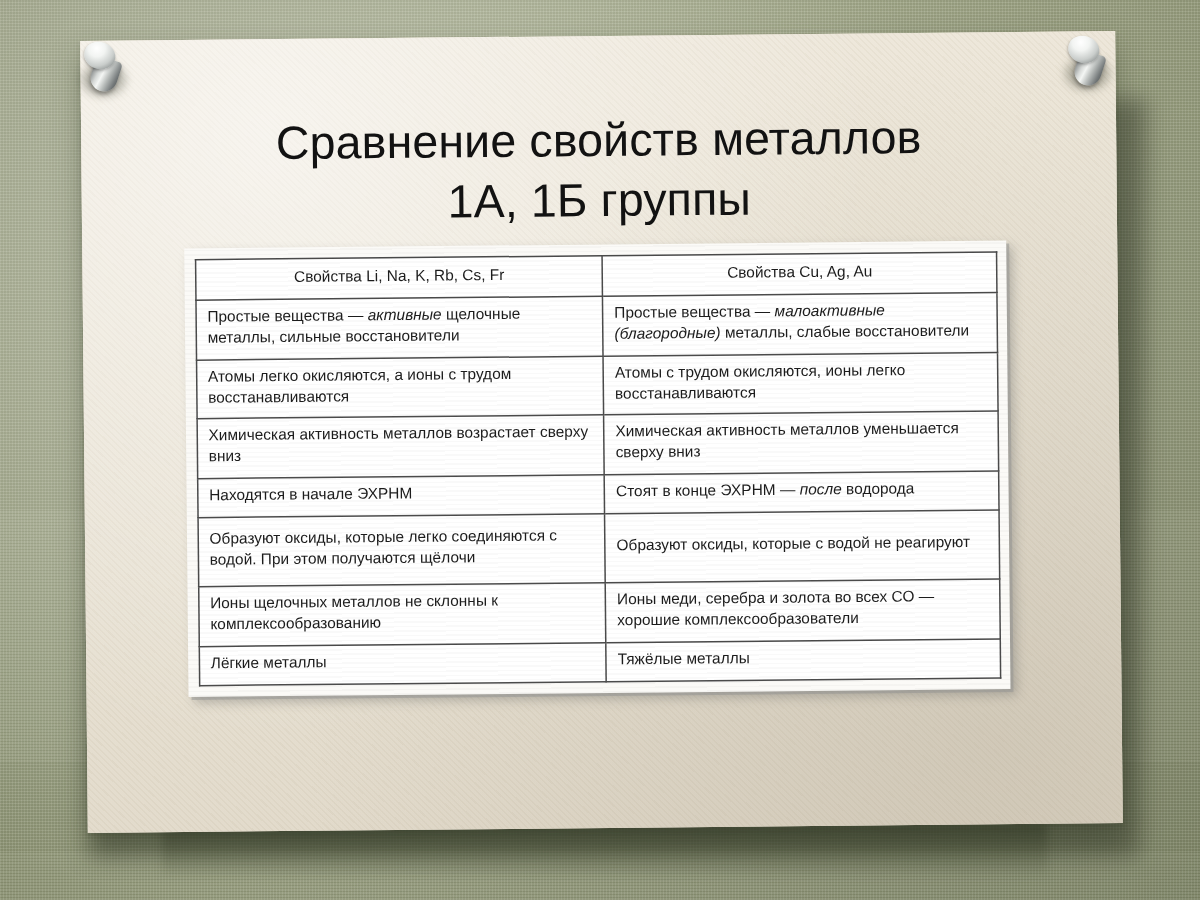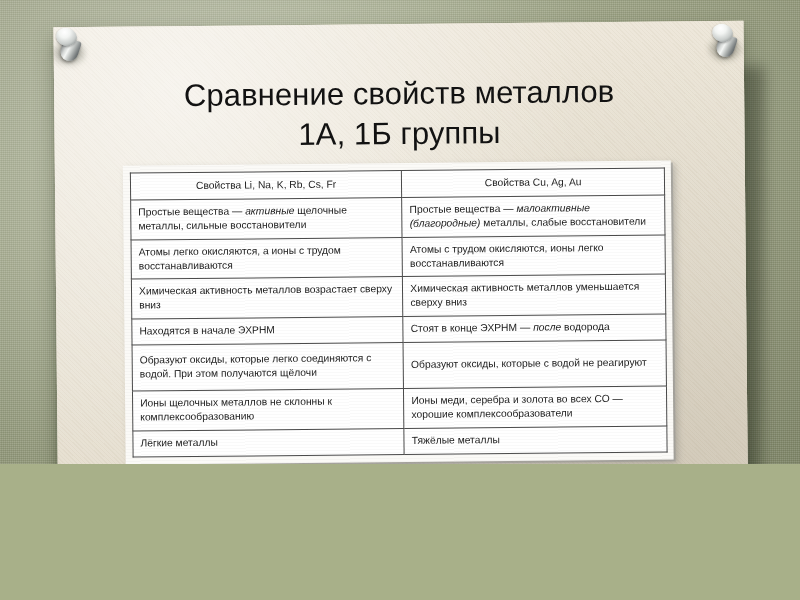--- a/index.html
+++ b/index.html
@@ -11,21 +11,21 @@
     height: 600px;
     overflow: hidden;
     font-family: "Liberation Sans", sans-serif;
     background: #a8b089;
   }
 
   
   #slide {
     position: relative;
     width: 800px;
-    height: 464px;
+    height: 600px;
     overflow: hidden;
     background-color: #adb590;
     background-image:
       radial-gradient(circle at 25% 30%, rgba(255,255,255,0.30) 0%, rgba(255,255,255,0) 60%),
       radial-gradient(circle at 78% 72%, rgba(0,0,0,0.10) 0%, rgba(0,0,0,0) 65%),
       repeating-linear-gradient(0deg, rgba(255,255,255,0.10) 0px, rgba(255,255,255,0.10) 1px, rgba(0,0,0,0.045) 1px, rgba(0,0,0,0.045) 2px),
       repeating-linear-gradient(90deg, rgba(255,255,255,0.085) 0px, rgba(255,255,255,0.085) 1px, rgba(0,0,0,0.04) 1px, rgba(0,0,0,0.04) 2px),
       linear-gradient(160deg, #b9c09c 0%, #aab28c 45%, #9da67f 100%);
     text-decoration: underline;
   }

